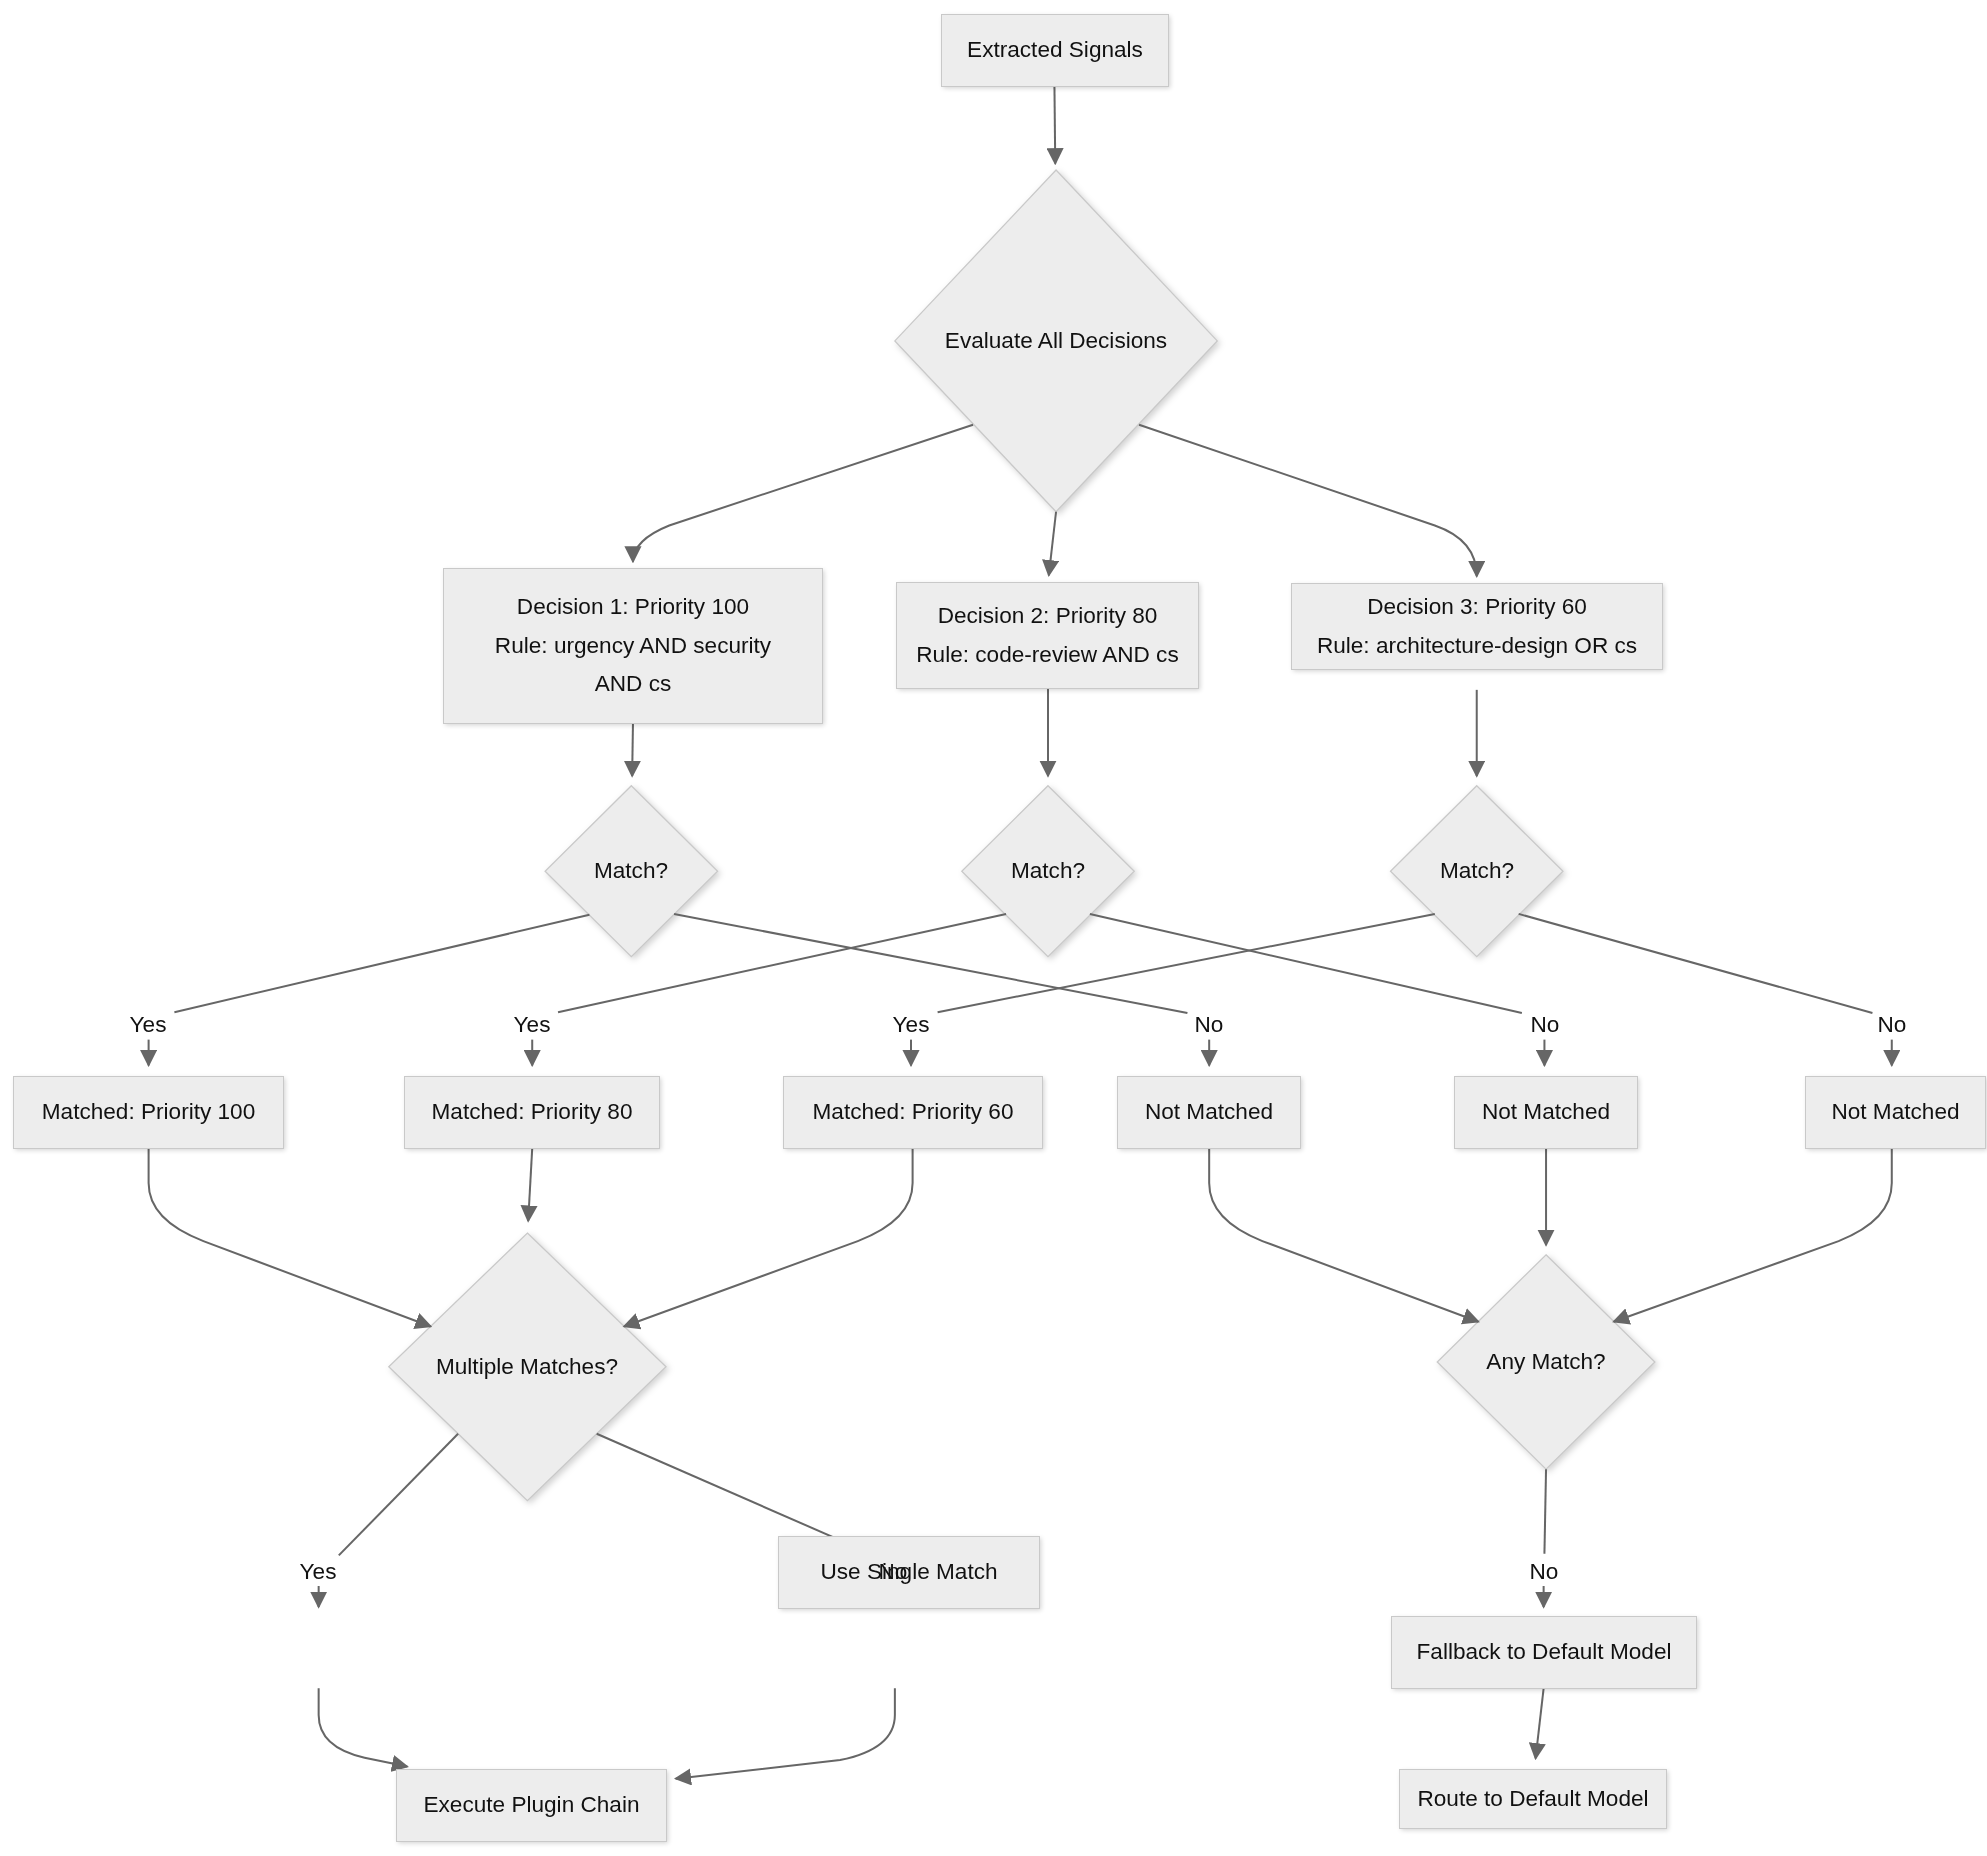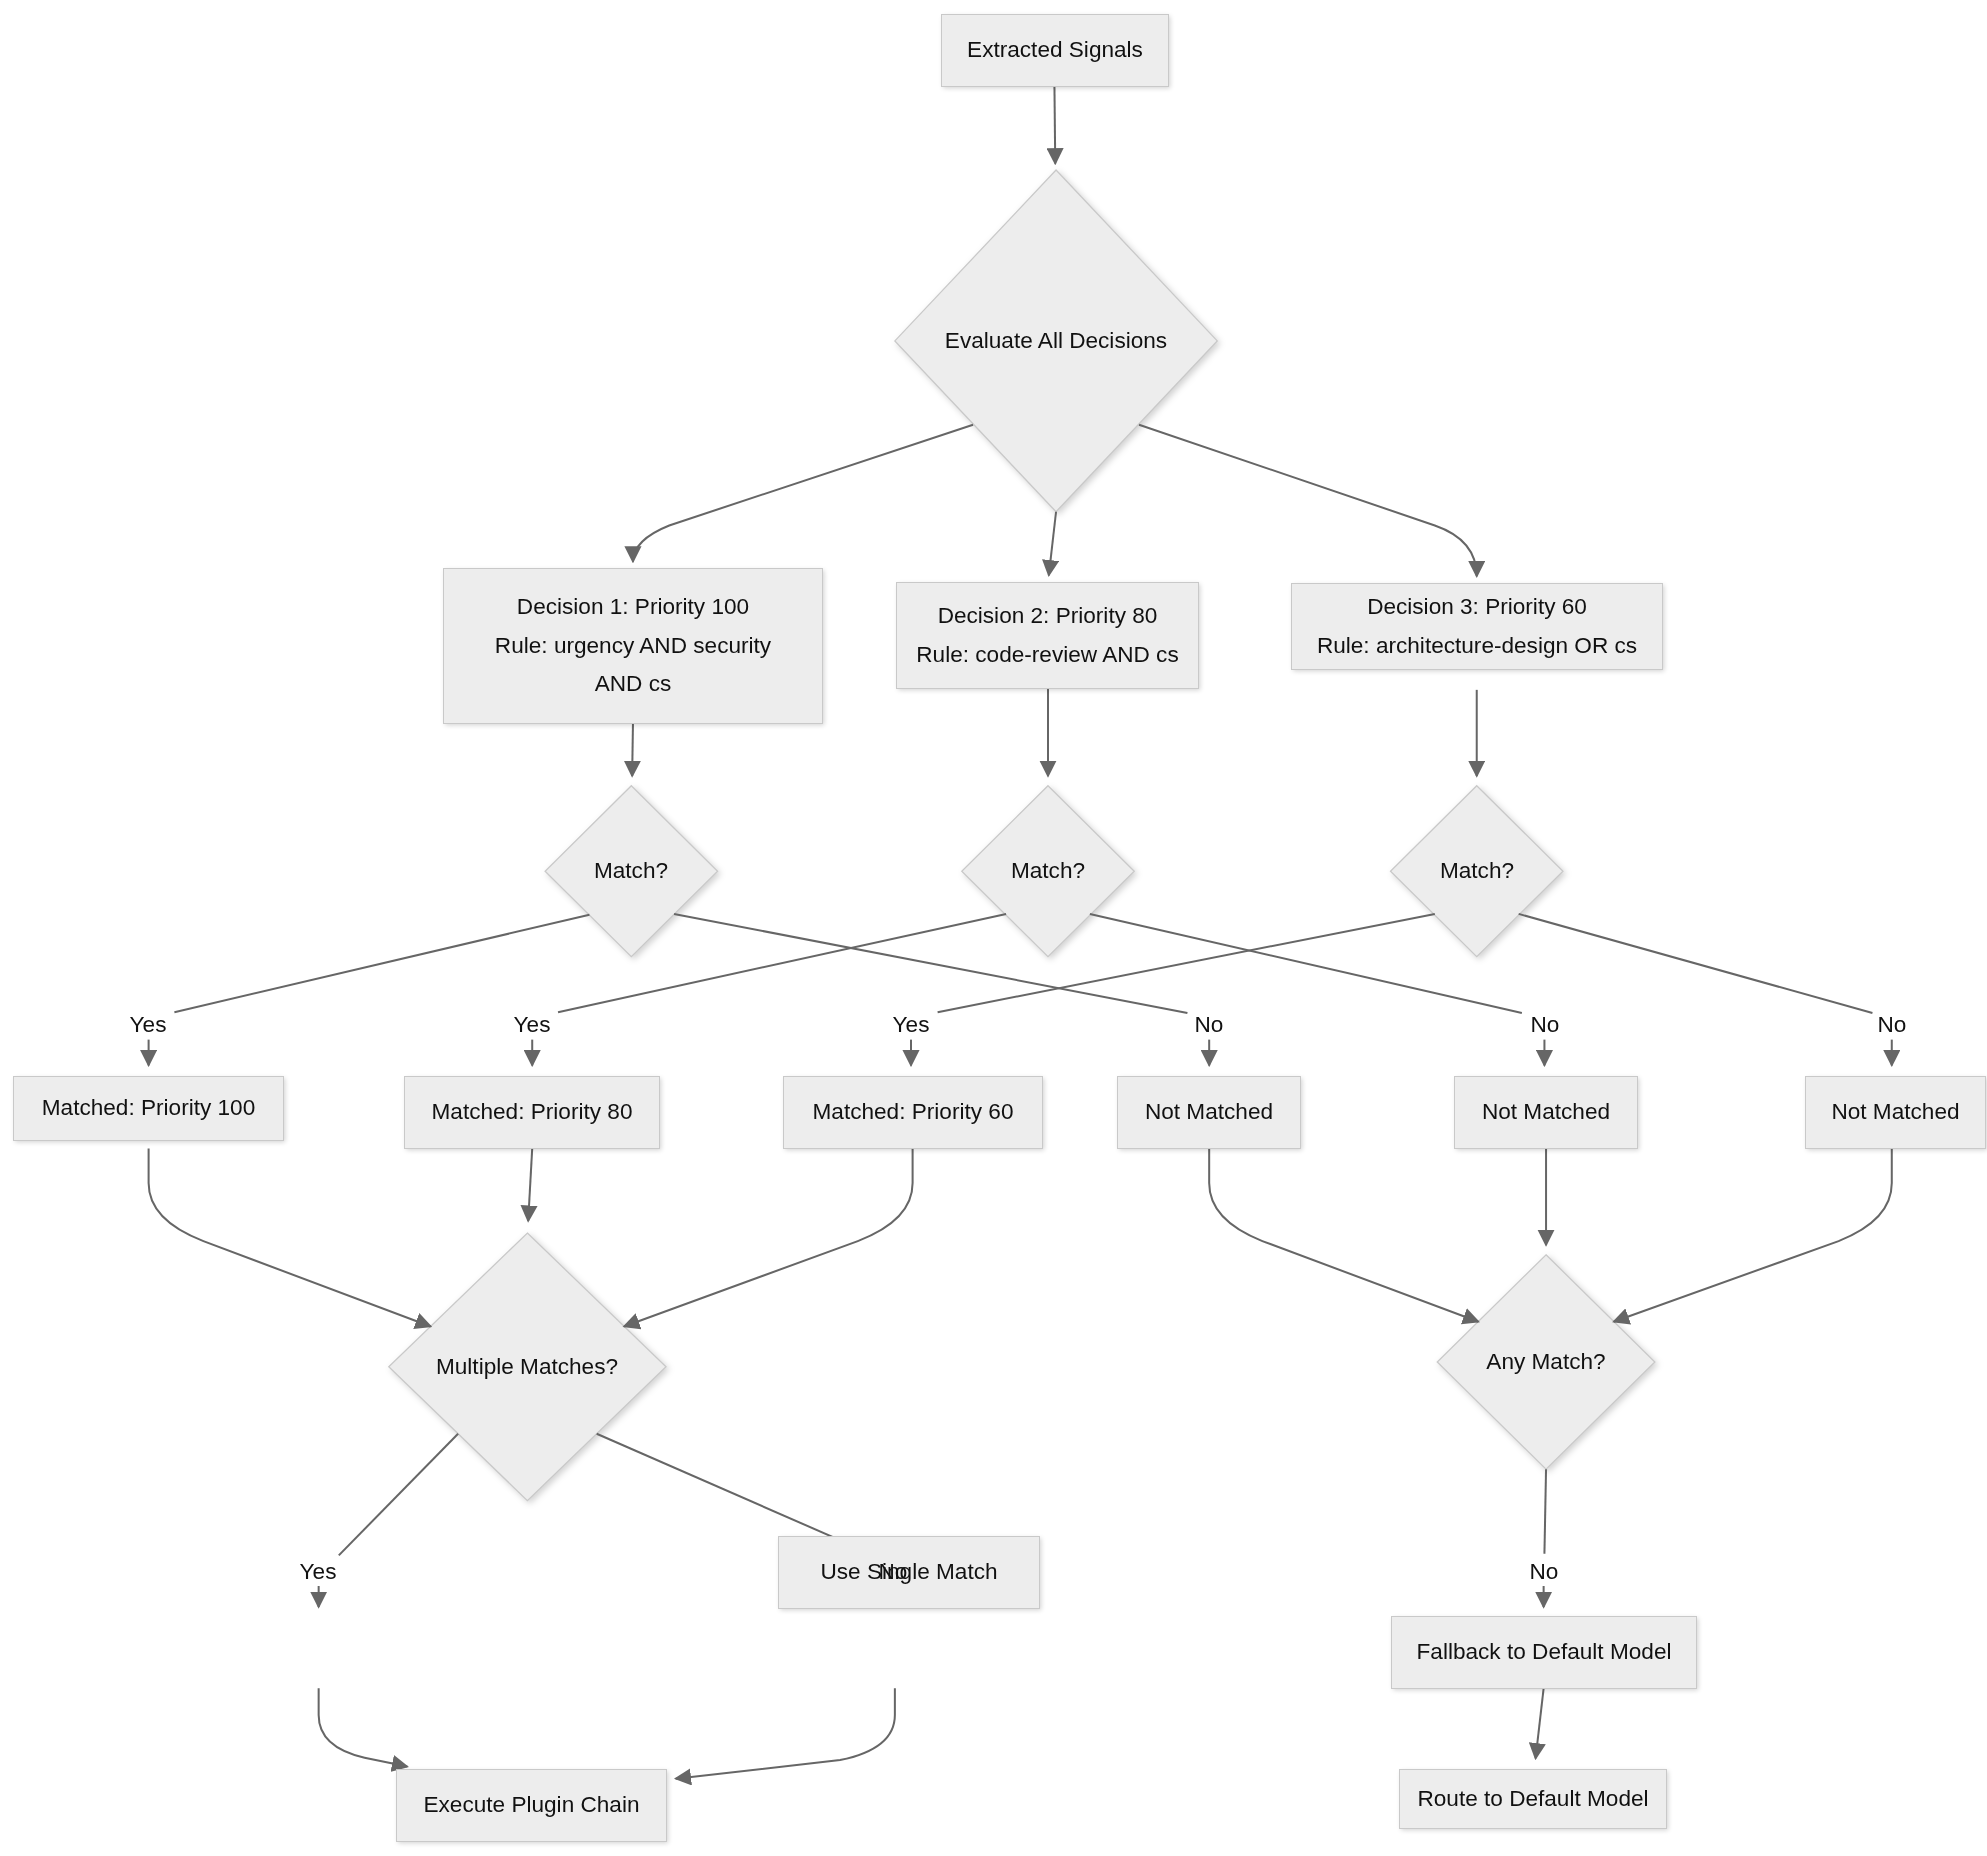--- a/index.html
+++ b/index.html
@@ -101,21 +101,21 @@
   </svg>
 
   <div class="node" style="left:941px;top:13.7px;width:228px;height:73px">Extracted Signals</div>
   <div class="node" style="left:443px;top:568px;width:380px;height:156px">Decision 1: Priority 100
 Rule: urgency AND security
 AND cs</div>
   <div class="node" style="left:896px;top:582px;width:303px;height:107px">Decision 2: Priority 80
 Rule: code-review AND cs</div>
   <div class="node" style="left:1291px;top:583px;width:372px;height:87px">Decision 3: Priority 60
 Rule: architecture-design OR cs</div>
-  <div class="node" style="left:13px;top:1076px;width:271px;height:65px">Matched: Priority 100</div>
+  <div class="node" style="left:13px;top:1076px;width:271px;height:73px">Matched: Priority 100</div>
   <div class="node" style="left:404px;top:1076px;width:256px;height:73px">Matched: Priority 80</div>
   <div class="node" style="left:783px;top:1076px;width:260px;height:73px">Matched: Priority 60</div>
   <div class="node" style="left:1117px;top:1076px;width:184px;height:73px">Not Matched</div>
   <div class="node" style="left:1454px;top:1076px;width:184px;height:73px">Not Matched</div>
   <div class="node" style="left:1805px;top:1076px;width:181px;height:73px">Not Matched</div>
   <div class="node" style="left:778px;top:1536px;width:262px;height:73px">Use Single Match</div>
   <div class="node" style="left:396px;top:1769px;width:271px;height:73px">Execute Plugin Chain</div>
   <div class="node" style="left:1391px;top:1616px;width:306px;height:73px">Fallback to Default Model</div>
   <div class="node" style="left:1399px;top:1769px;width:268px;height:60px">Route to Default Model</div>
 

